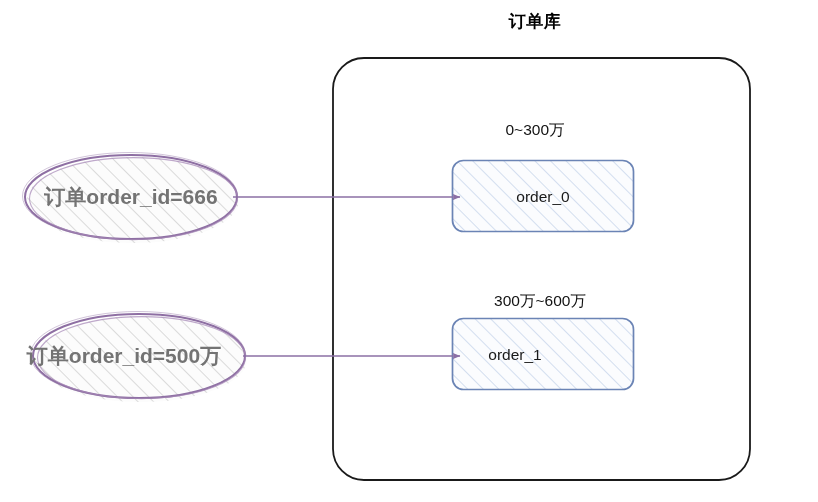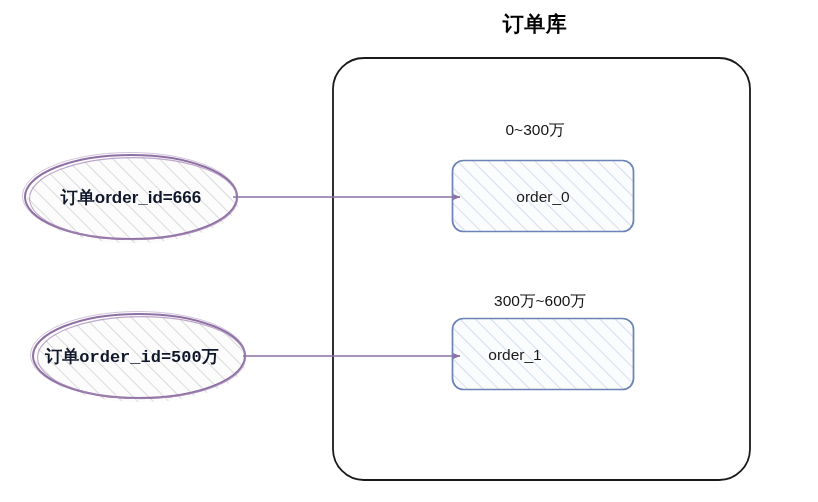--- a/index.html
+++ b/index.html
@@ -17,21 +17,21 @@
     position:absolute;
     white-space:nowrap;
     color:#1a1a1a;
     font-family:"Liberation Sans","DejaVu Sans",sans-serif;
   }
 
   
   #diagram-title{
     left:0;top:10px;width:818px;
     text-align:center;
-    font-size:21px;font-weight:bold;
+    font-size:17px;font-weight:bold;
     letter-spacing:.5px;
     color:#000;
   }
   
   #diagram-title span{display:inline-block;transform:translateX(126px);}
 
   
   .range-label{
     font-size:15.5px;
     color:#111;
@@ -47,28 +47,28 @@
     color:#1a1a1a;
     text-align:center;
     transform:translate(-50%,-50%);
     pointer-events:none;
   }
   #shard-label-0{left:543px;top:197px;}
   #shard-label-1{left:515px;top:355px;}
 
   
   .ellipse-label{
-    font-size:17px;
+    font-size:21px;
     font-weight:bold;
-    color:#0f172a;
+    color:#737373;
     transform:translate(-50%,-50%);
     pointer-events:none;
   }
   #ellipse-label-0{left:131px;top:197px;}
-  #ellipse-label-1{left:132px;top:356px;font-family:Liberation Mono, monospace;}
+  #ellipse-label-1{left:124px;top:356px;}
 
   
   .hit{position:absolute;background:transparent;}
 </style>
 </head>
 <body>
 
 <svg id="canvas" viewBox="0 0 818 502" xmlns="http://www.w3.org/2000/svg">
   <defs>
 

